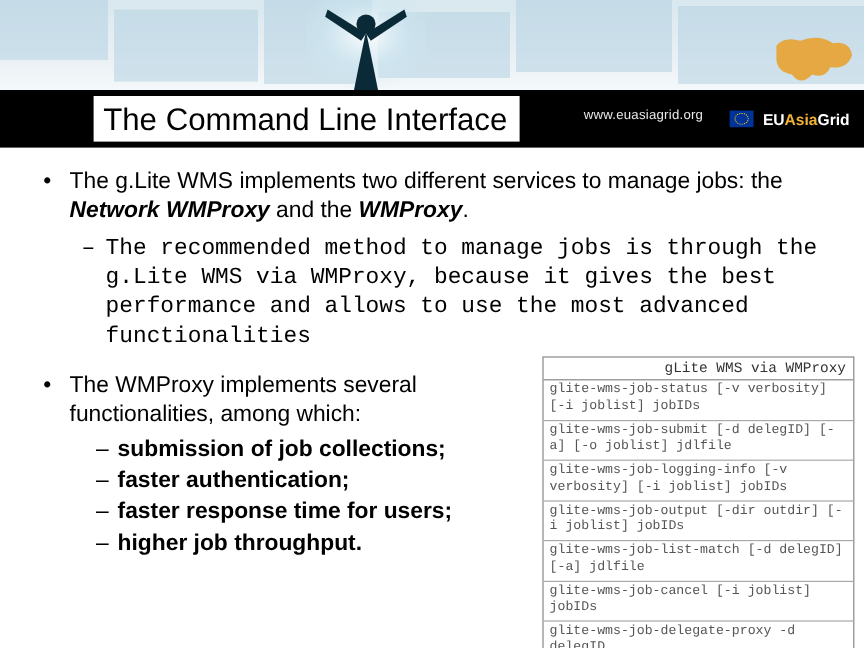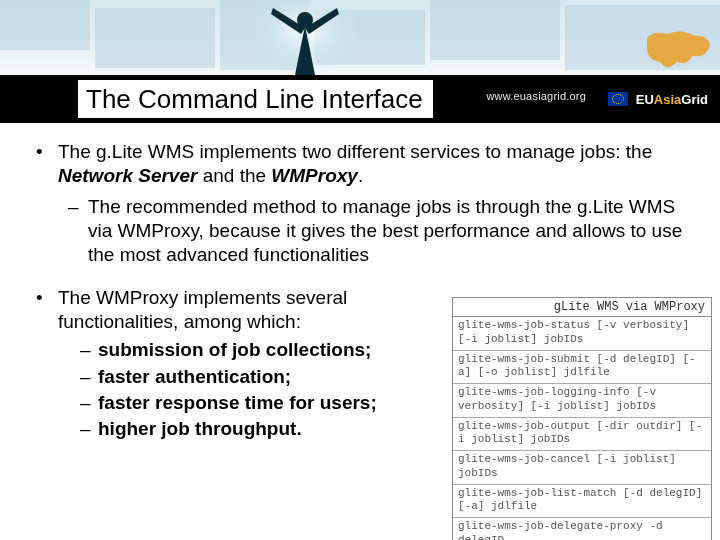--- a/index.html
+++ b/index.html
@@ -148,20 +148,21 @@
     left: 0;
     top: 0;
     color: #000;
     font-size: 19px;
   }
 
   ul.sub1 {
     list-style: none;
     margin: 6px 0 0 0;
     padding: 0;
+    font-family: Liberation Mono, monospace;
   }
   ul.sub1 > li {
     position: relative;
     padding-left: 30px;
     margin-bottom: 8px;
   }
   ul.sub1 > li::before {
     content: "–";
     position: absolute;
     left: 10px;
@@ -268,21 +269,21 @@
   <div class="logo-box">
     <div class="eu-flag"></div>
     <span class="logo-text">
       <span>EU</span><span class="asia">Asia</span><span>Grid</span>
     </span>
   </div>
 
   <div class="content">
     <ul class="main">
       <li>
-        <span>The g.Lite WMS implements two different services to manage jobs: the </span><span class="em-bi">Network Server</span><span> and the </span><span class="em-bi">WMProxy</span><span>.</span>
+        <span>The g.Lite WMS implements two different services to manage jobs: the </span><span class="em-bi">Network WMProxy</span><span> and the </span><span class="em-bi">WMProxy</span><span>.</span>
         <ul class="sub1">
           <li>The recommended method to manage jobs is through the g.Lite WMS via WMProxy, because it gives the best performance and allows to use the most advanced functionalities</li>
         </ul>
       </li>
     </ul>
 
     <div class="second-block">
       <ul class="main">
         <li>
           <span>The WMProxy implements several functionalities, among which:</span>
@@ -296,18 +297,18 @@
       </ul>
     </div>
   </div>
 
   <div class="cmd-box">
     <div class="cmd-header">gLite WMS via WMProxy</div>
     <div class="cmd-row">glite-wms-job-status [-v verbosity] [-i joblist] jobIDs</div>
     <div class="cmd-row">glite-wms-job-submit [-d delegID] [-a] [-o joblist] jdlfile</div>
     <div class="cmd-row">glite-wms-job-logging-info [-v verbosity] [-i joblist] jobIDs</div>
     <div class="cmd-row">glite-wms-job-output [-dir outdir] [-i joblist] jobIDs</div>
+    <div class="cmd-row">glite-wms-job-list-match [-d delegID] [-a] jdlfile</div>
     <div class="cmd-row">glite-wms-job-cancel [-i joblist] jobIDs</div>
-    <div class="cmd-row">glite-wms-job-list-match [-d delegID] [-a] jdlfile</div>
     <div class="cmd-row">glite-wms-job-delegate-proxy -d delegID</div>
   </div>
 
 </div>
 
 </body></html>

